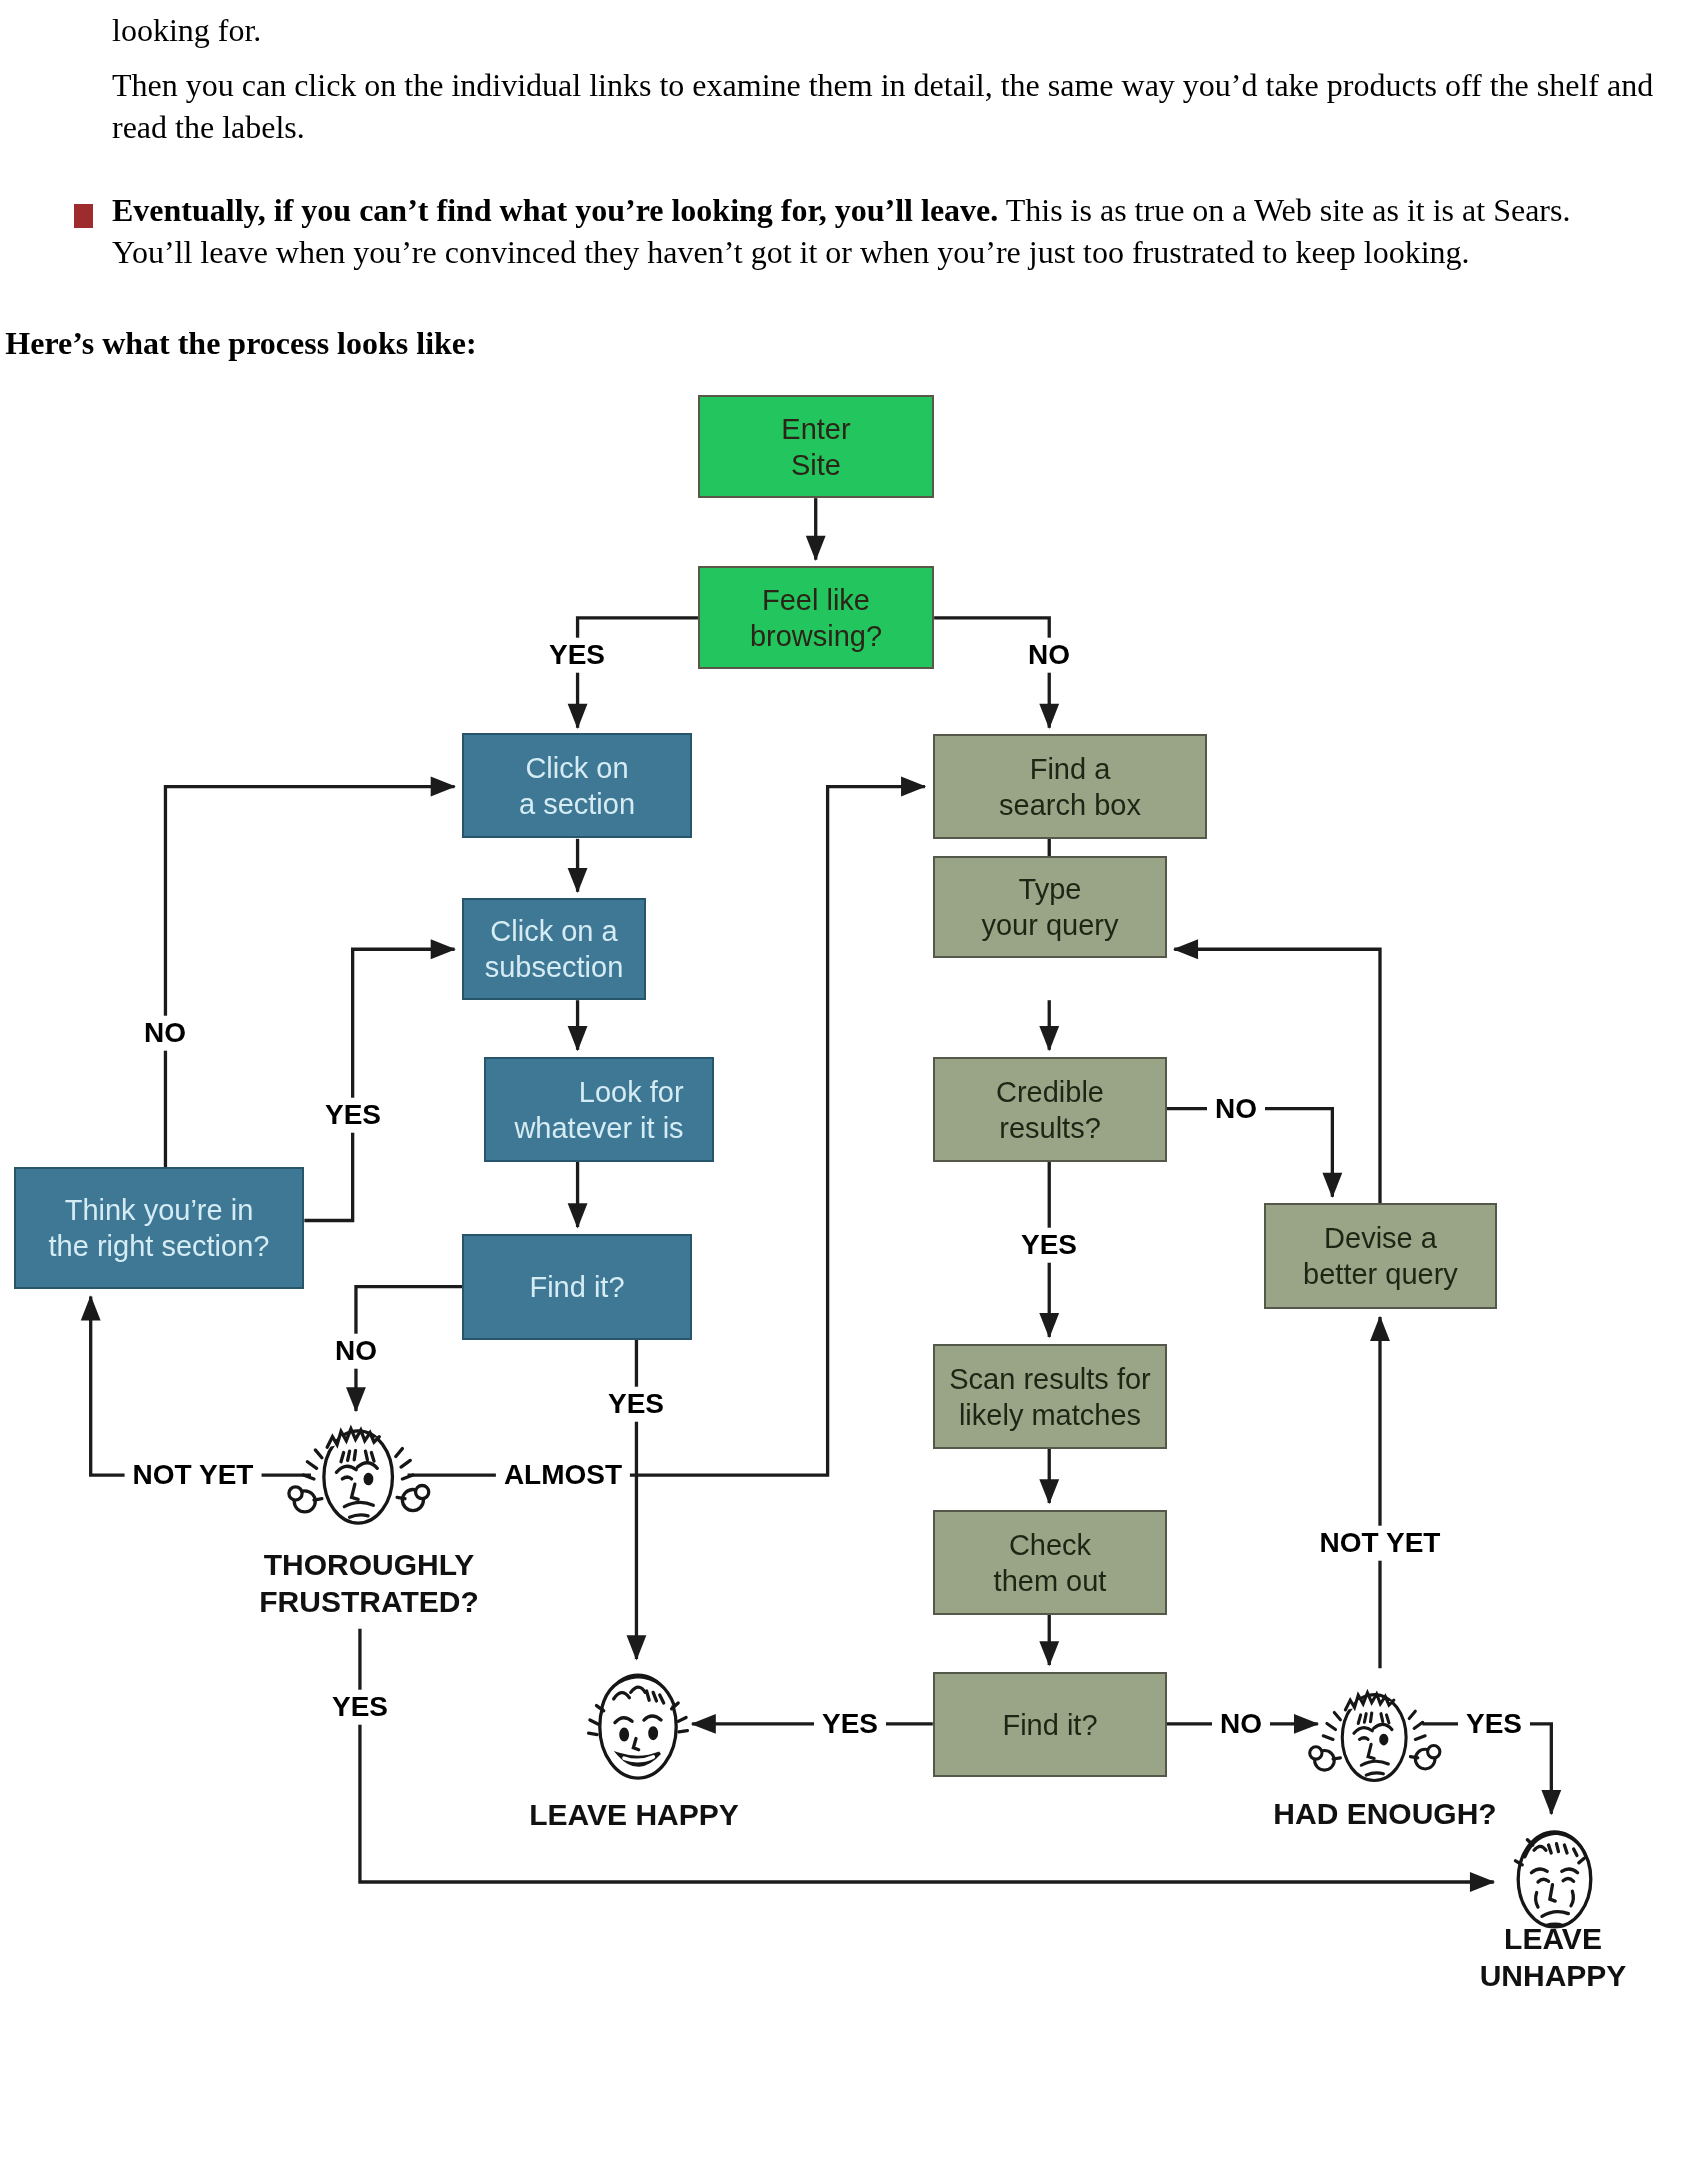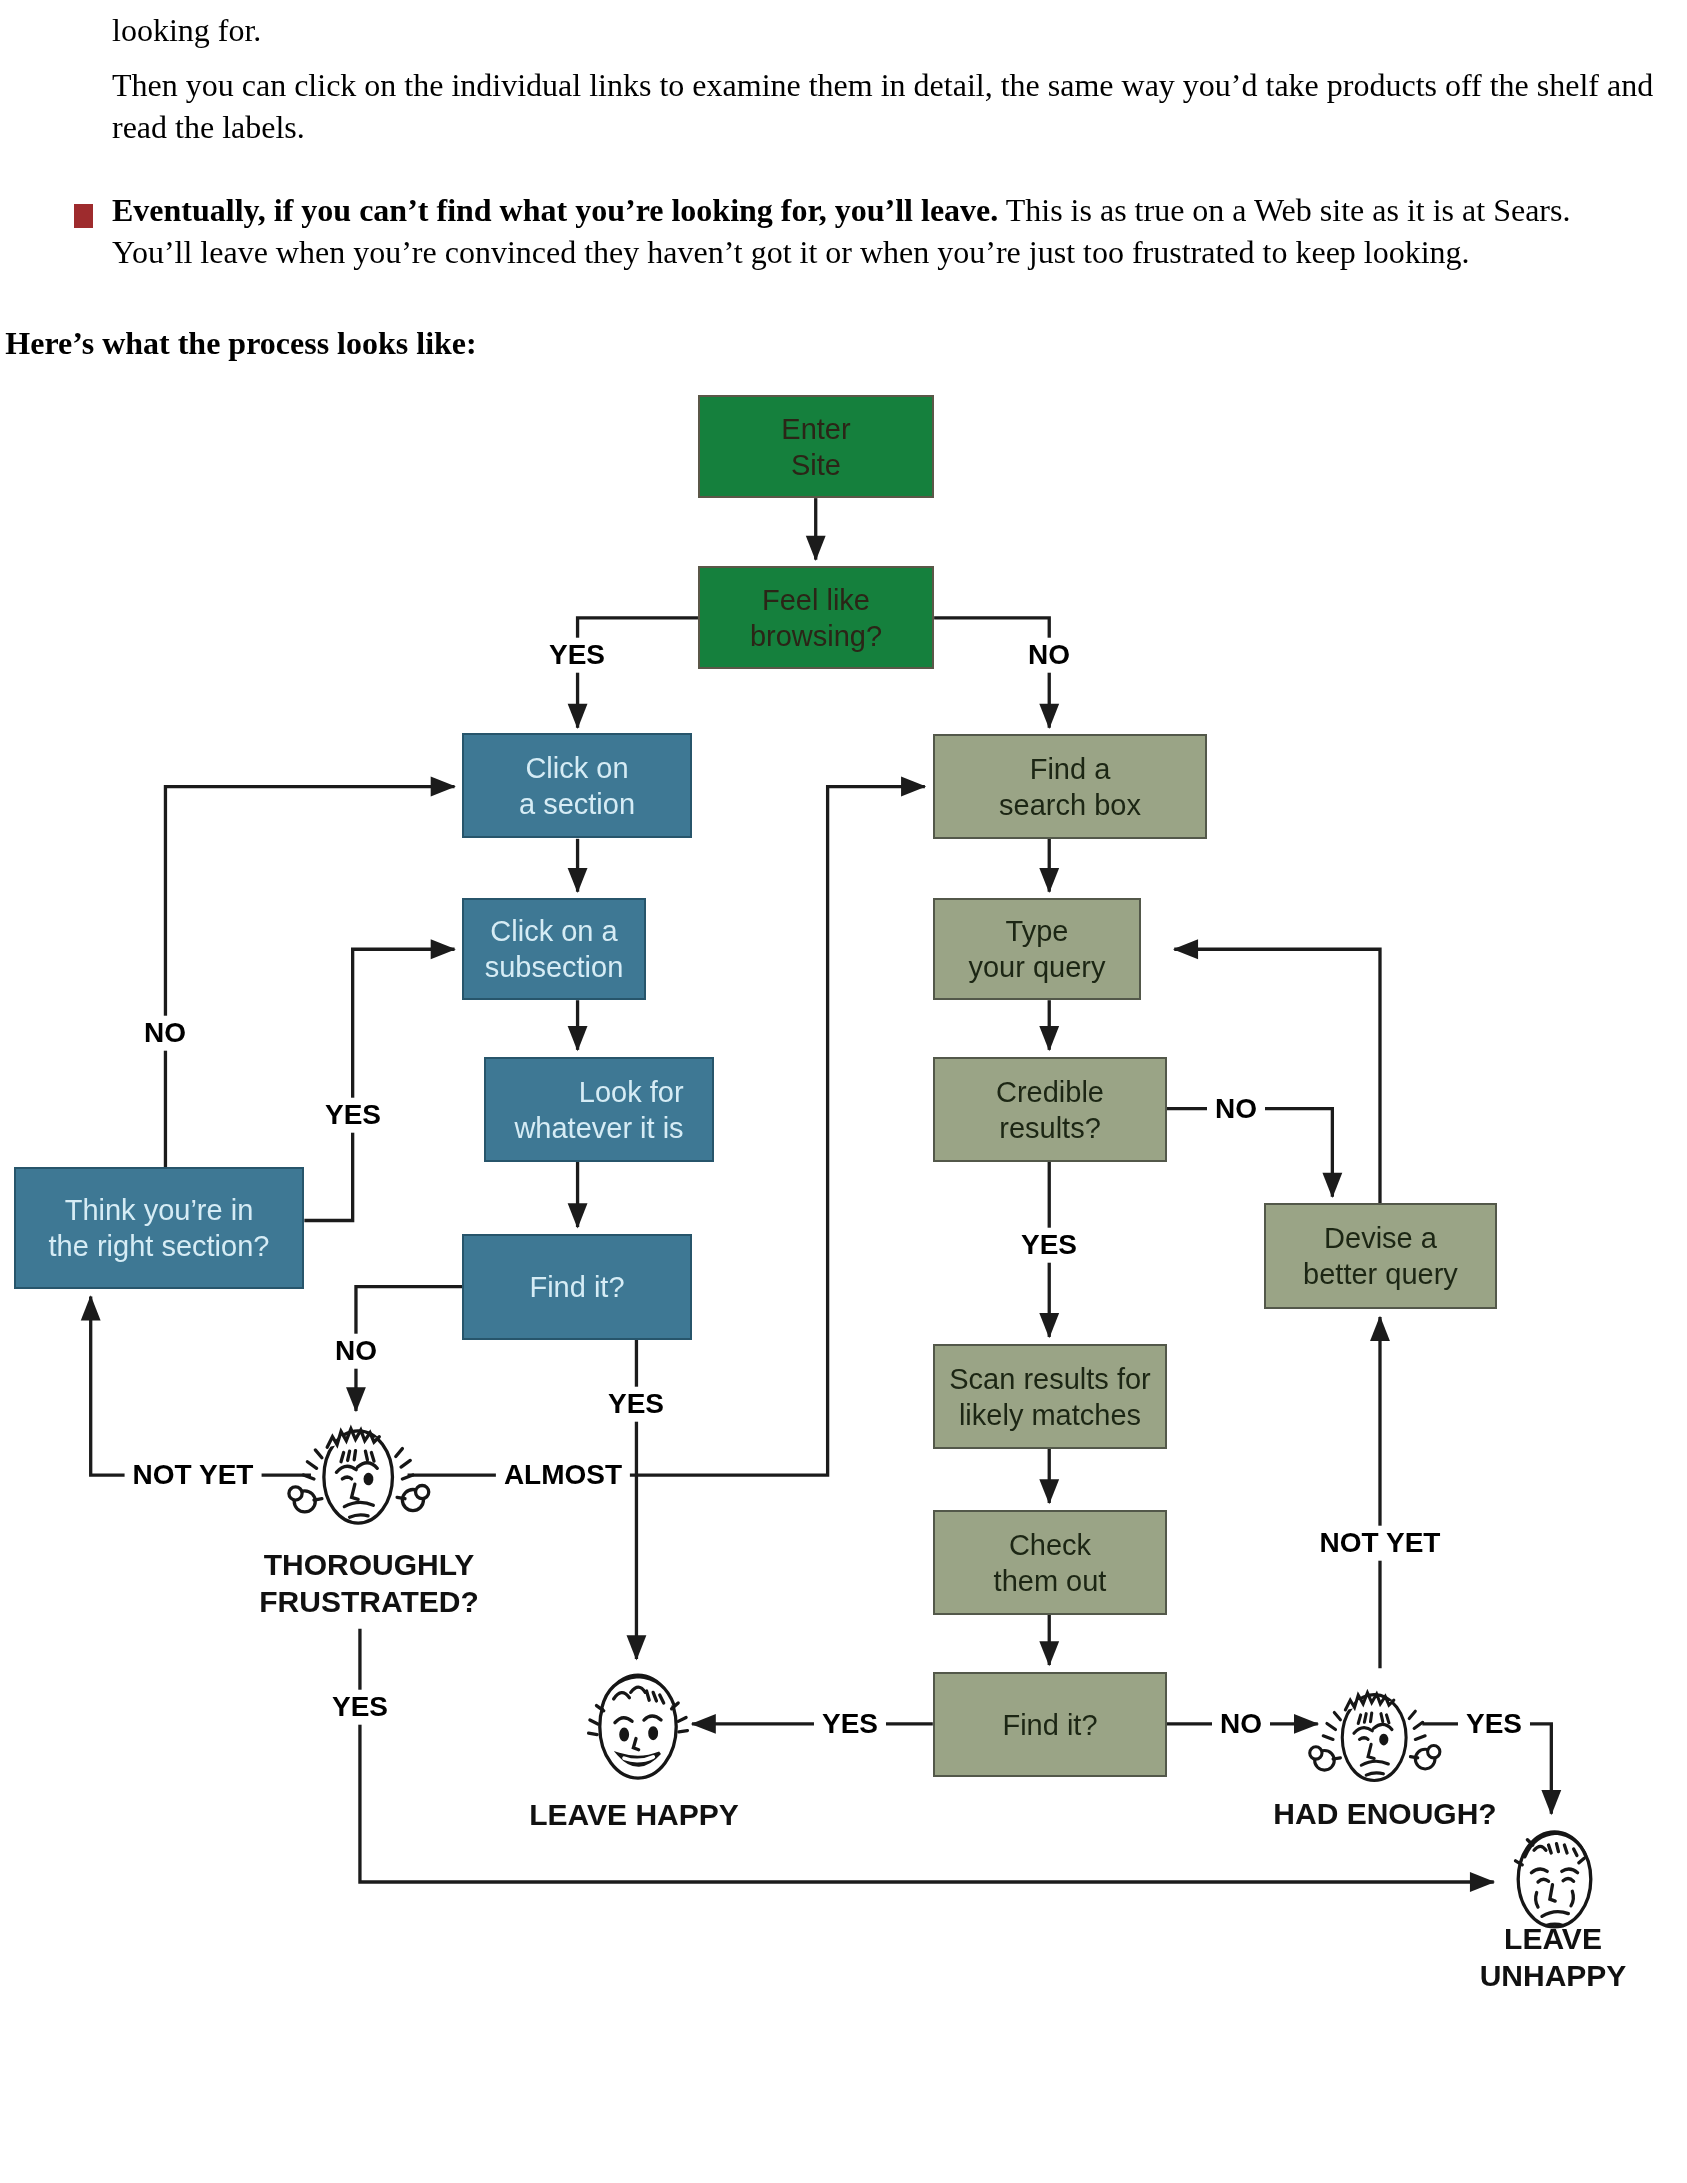--- a/index.html
+++ b/index.html
@@ -8,21 +8,21 @@
   
   .serif{font-family:"Liberation Serif",serif;color:#000;}
   .para{position:absolute;left:112px;width:1542px;font-size:32px;line-height:42px;}
   .caption-line{position:absolute;left:5.3px;width:1588px;font-size:32px;line-height:42px;}
   .bullet-square{position:absolute;left:74px;top:204px;width:18.5px;height:24px;background:#9e2b2d;}
   .b{font-weight:bold;}
   
   .fc-box{position:absolute;display:flex;align-items:center;justify-content:center;
           text-align:center;font-size:29px;line-height:36px;font-weight:500;
           white-space:pre-line;box-sizing:border-box;}
-  .cream{background:#15803d;border:2.6px solid #5b5748;color:#2b2517;}
+  .cream{background:#22c55e;border:2.6px solid #5b5748;color:#2b2517;}
   .blue{background:#3e7894;border:2.6px solid #27556b;color:#d6ecf5;}
   .olive{background:#9aa486;border:2.6px solid #53584a;color:#1c2614;}
   .line-label{position:absolute;transform:translate(-50%,-50%);background:#ffffff;
           padding:1.3px 8px;font-size:28px;font-weight:600;color:#000000;white-space:nowrap;}
   .fc-caption{position:absolute;transform:translate(-50%,-50%);font-size:30px;line-height:37px;
           font-weight:600;color:#111;text-align:center;white-space:pre-line;}
   svg.connectors{position:absolute;left:0;top:0;}
   .face{position:absolute;}
 </style>
 </head>
@@ -85,21 +85,21 @@
   <div class="fc-box blue" style="left:462px;top:898px;width:184px;height:102px;">Click on a
 subsection</div>
   <div class="fc-box blue" style="left:484px;top:1057px;width:230px;height:105px;text-align:right;">Look for
 whatever it is</div>
   <div class="fc-box blue" style="left:462px;top:1234px;width:230px;height:106px;">Find it?</div>
   <div class="fc-box blue" style="left:14px;top:1167px;width:290px;height:122px;">Think you’re in
 the right section?</div>
 
   <div class="fc-box olive" style="left:933px;top:734px;width:274px;height:105px;">Find a
 search box</div>
-  <div class="fc-box olive" style="left:933px;top:898px;width:208px;height:102px;">Type
+  <div class="fc-box olive" style="left:933px;top:856px;width:234px;height:102px;">Type
 your query</div>
   <div class="fc-box olive" style="left:933px;top:1057px;width:234px;height:105px;">Credible
 results?</div>
   <div class="fc-box olive" style="left:1264px;top:1203px;width:233px;height:106px;">Devise a
 better query</div>
   <div class="fc-box olive" style="left:933px;top:1344px;width:234px;height:105px;">Scan results for
 likely matches</div>
   <div class="fc-box olive" style="left:933px;top:1510px;width:234px;height:105px;">Check
 them out</div>
   <div class="fc-box olive" style="left:933px;top:1672px;width:234px;height:105px;">Find it?</div>

